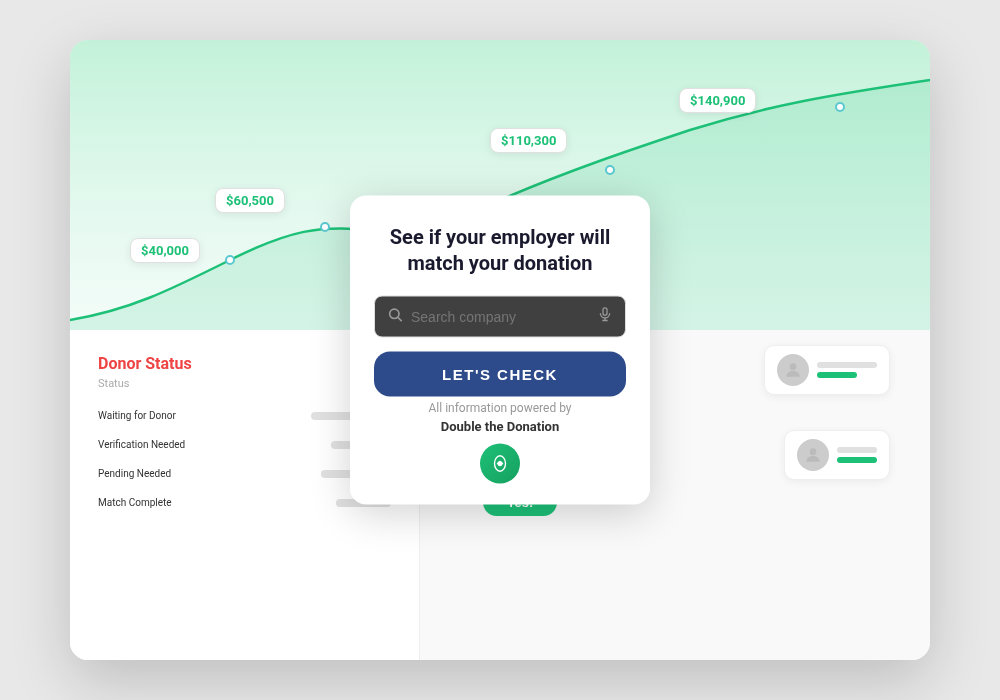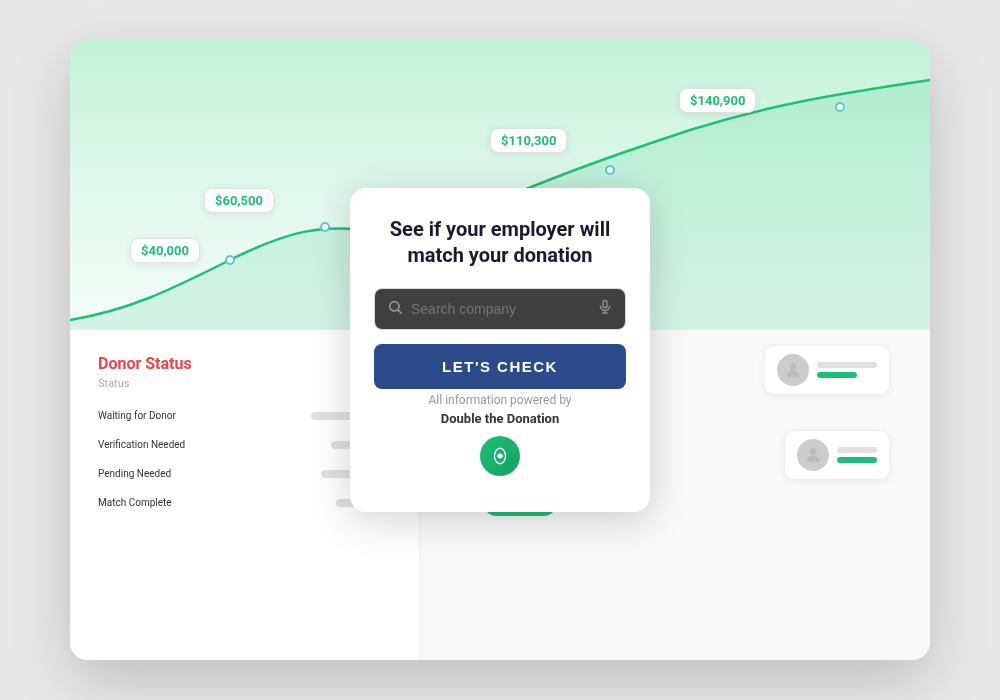--- a/index.html
+++ b/index.html
@@ -264,21 +264,21 @@
     
     .modal-overlay {
       position: absolute;
       top: 50%;
       left: 50%;
       transform: translate(-50%, -50%);
       width: 300px;
       background: white;
       border-radius: 16px;
       box-shadow: 0 8px 40px rgba(0,0,0,0.18);
-      padding: 28px 24px 36px;
+      padding: 28px 24px 21px;
       z-index: 10;
       text-align: center;
     }
 
     .modal-title {
       font-size: 20px;
       font-weight: 700;
       color: #1a1a2e;
       line-height: 1.3;
       margin-bottom: 20px;
@@ -312,21 +312,21 @@
     .mic-icon {
       color: #999;
       font-size: 16px;
     }
 
     .lets-check-btn {
       width: 100%;
       background: #2d4a8a;
       color: white;
       border: none;
-      border-radius: 8px;
+      border-radius: 16px;
       padding: 14px;
       font-size: 15px;
       font-weight: 800;
       letter-spacing: 1.5px;
       cursor: pointer;
       margin-bottom: 4px;
     }
 
     .powered-by {
       font-size: 12px;
@@ -372,21 +372,21 @@
       <rect width="860" height="320" fill="url(#chartGrad)"></rect>
 
       <path d="M0,280 C60,270 100,250 160,220 C220,190 250,185 300,190 C360,196 380,180 430,160 C500,130 560,110 620,90 C700,65 760,55 860,40 L860,320 L0,320 Z" fill="rgba(29,192,119,0.15)"></path>
       <path d="M0,280 C60,270 100,250 160,220 C220,190 250,185 300,190 C360,196 380,180 430,160 C500,130 560,110 620,90 C700,65 760,55 860,40" fill="none" stroke="#1dc077" stroke-width="2.5"></path>
     </svg>
 
     
     <div class="chart-label" style="left:60px;top:198px">$40,000</div>
     <div class="chart-dot" style="left:155px;top:215px"></div>
 
-    <div class="chart-label" style="left:134px;top:148px">$60,500</div>
+    <div class="chart-label" style="left:145px;top:148px">$60,500</div>
     <div class="chart-dot" style="left:250px;top:182px"></div>
 
     <div class="chart-label" style="left:420px;top:88px">$110,300</div>
     <div class="chart-dot" style="left:535px;top:125px"></div>
 
     <div class="chart-label" style="left:609px;top:48px">$140,900</div>
     <div class="chart-dot" style="left:765px;top:62px"></div>
   </div>
 
   <div class="bottom-section">

